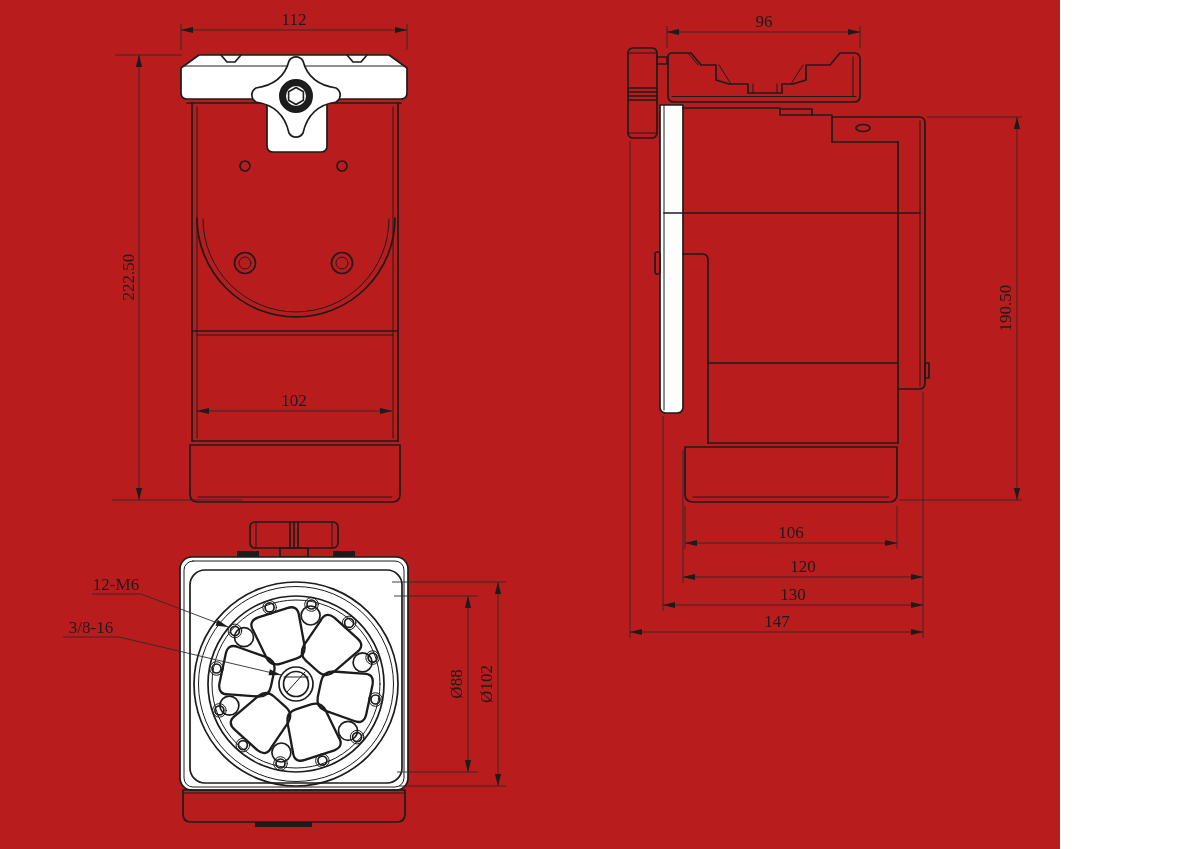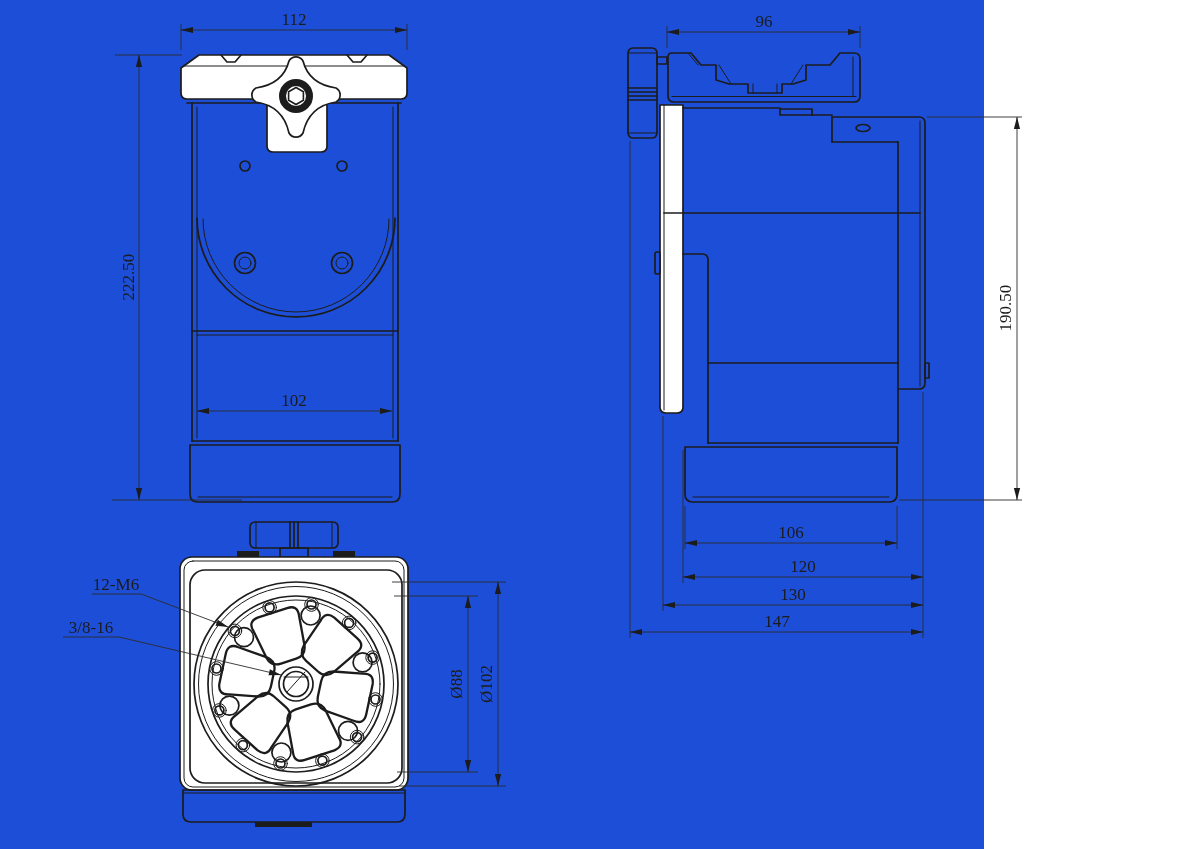--- a/index.html
+++ b/index.html
@@ -1,16 +1,16 @@
 <!DOCTYPE html>
 <html><head>
 <meta charset="utf-8">
 <style>
   html,body{margin:0;padding:0;background:#ffffff;}
-  .stage{width:984px;height:849px;background:#1d4ed8;position:relative;font-family:"Liberation Serif",serif;}
+  .stage{width:1060px;height:849px;background:#b91c1c;position:relative;font-family:"Liberation Serif",serif;}
   svg{display:block;}
   .o{fill:none;stroke:#1c1c1c;stroke-width:1.7;stroke-linecap:round;stroke-linejoin:round;}
   .b{fill:none;stroke:#1c1c1c;stroke-width:2.3;stroke-linecap:round;stroke-linejoin:round;}
   .i{fill:none;stroke:#1c1c1c;stroke-width:1;stroke-linecap:round;stroke-linejoin:round;}
   .f{fill:#ffffff;stroke:#1c1c1c;stroke-width:1.7;stroke-linejoin:round;}
   .d{fill:none;stroke:#2b2b2b;stroke-width:0.9;}
   .k{fill:#1c1c1c;stroke:none;}
   .t{font-family:"Liberation Serif",serif;font-size:17px;fill:#1c1c1c;}
 </style>
 </head>

